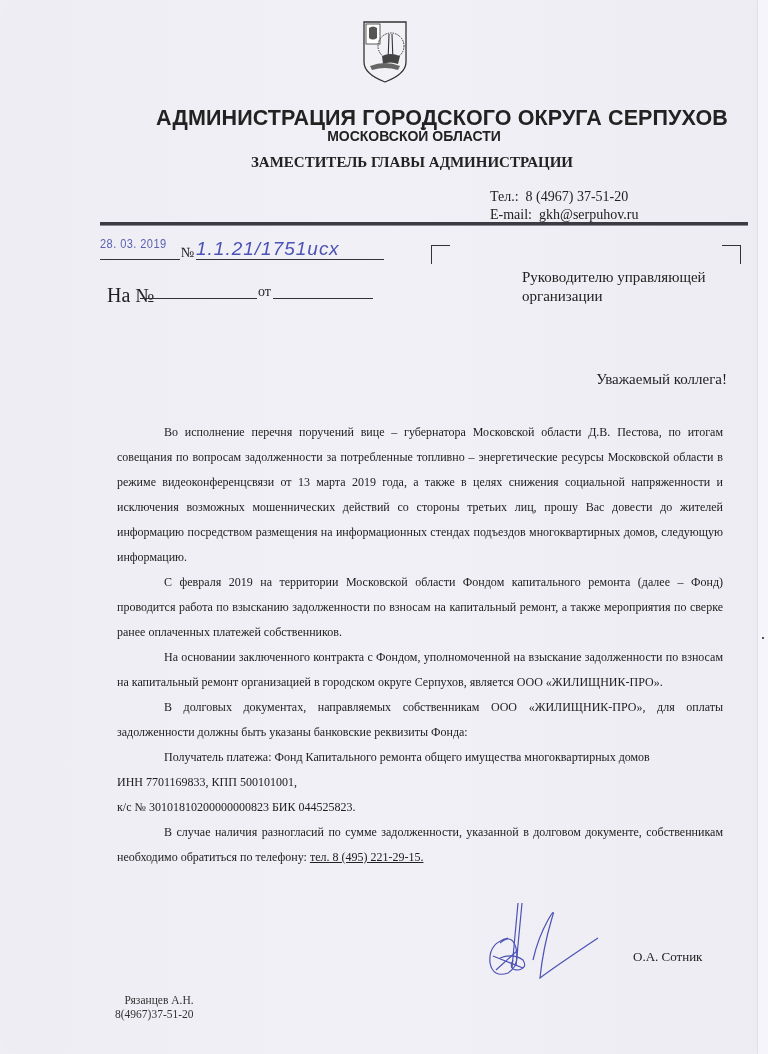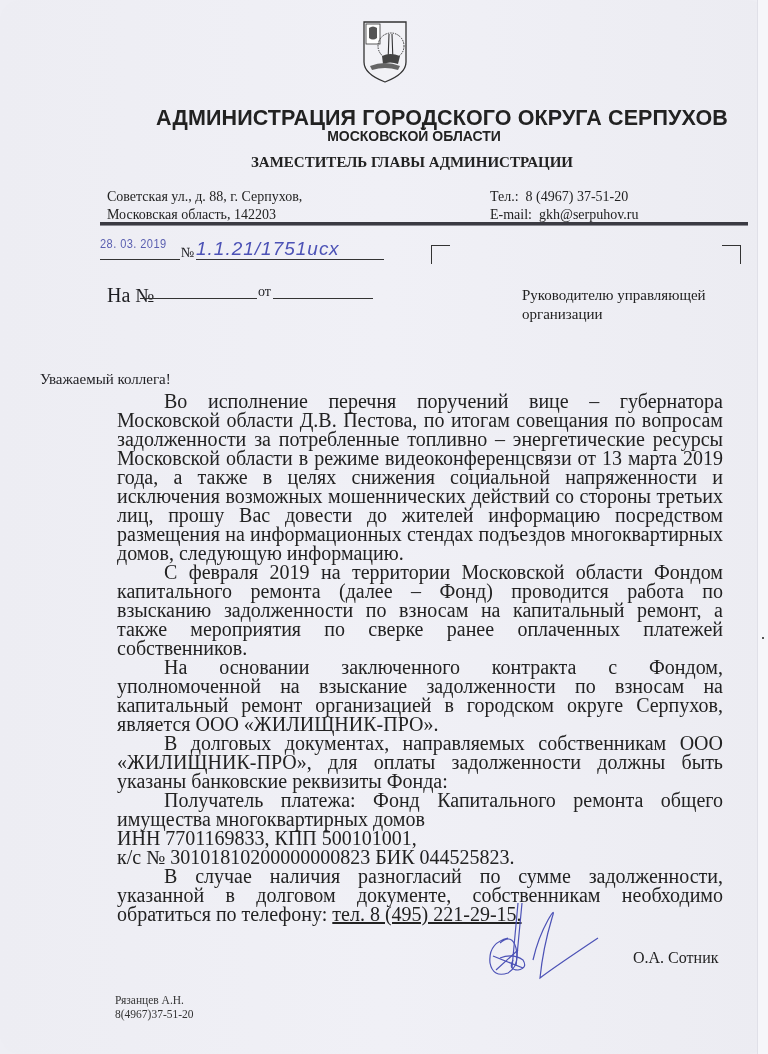--- a/index.html
+++ b/index.html
@@ -58,41 +58,41 @@
     .ref-line2 { position: absolute; left: 273px; top: 298px; width: 100px; border-bottom: 1px solid #333; }
     .corner-l {
       position: absolute; left: 431px; top: 245px; width: 18px; height: 18px;
       border-left: 1.5px solid #333; border-top: 1.5px solid #333;
     }
     .corner-r {
       position: absolute; left: 722px; top: 245px; width: 18px; height: 18px;
       border-right: 1.5px solid #333; border-top: 1.5px solid #333;
     }
     .recipient {
-      position: absolute; left: 522px; top: 268px; font-size: 15px; line-height: 19px; color: #222; margin-top: 18px;
+      position: absolute; left: 522px; top: 268px; font-size: 15px; line-height: 19px; color: #222;
     }
     .greeting {
-      position: absolute; left: 0; width: 727px; top: 371px; text-align: left;
-      font-size: 15px; padding-left: 40px; box-sizing: border-box;
+      position: absolute; left: 0; width: 727px; top: 371px; text-align: right;
+      font-size: 15px; padding-left: 66px; box-sizing: border-box;
     }
     .body {
-      position: absolute; left: 117px; top: 392px; width: 606px;
-      font-size: 20px; line-height: 19px; color: #222; text-align: justify;
+      position: absolute; left: 117px; top: 420px; width: 606px;
+      font-size: 12px; line-height: 25px; color: #222; text-align: justify;
     }
     .body p { margin: 0; text-indent: 47px; }
     .body p.noind { text-indent: 0; }
     .body .u { text-decoration: underline; margin-top: 8px; }
     .sig {
       position: absolute; left: 478px; top: 898px; width: 130px; height: 85px;
     }
     .signer {
-      position: absolute; left: 633px; top: 949px; font-size: 16px; color: #222;
+      position: absolute; left: 633px; top: 949px; font-size: 13px; color: #222;
     }
     .exec {
-      position: absolute; left: 115px; top: 993px; font-size: 11.5px; line-height: 14px; color: #333;
+      position: absolute; left: 115px; top: 993px; font-size: 11.5px; line-height: 14px; color: #333; text-align: right;
     }
     .dot { position: absolute; left: 762px; top: 637px; width: 2px; height: 2px; background: #555; }
   </style>
 </head>
 <body>
 
 <div class="page">
   <div class="edge"></div>
 
   <svg class="crest" viewBox="0 0 50 64">
@@ -102,24 +102,20 @@
     <circle cx="31" cy="26" r="13" fill="none" stroke="#333" stroke-width="1" stroke-dasharray="1.5 1"></circle>
     <path d="M29 14 L28 42 M32 14 L33 42" stroke="#333" stroke-width="1.1"></path>
     <path d="M22 36 Q30 32 40 36 L38 44 Q30 41 23 44 Z" fill="#444"></path>
     <path d="M10 46 Q25 40 40 46 L38 50 Q25 46 12 50 Z" fill="#666"></path>
   </svg>
 
   <div class="org-title t1">АДМИНИСТРАЦИЯ ГОРОДСКОГО ОКРУГА СЕРПУХОВ</div>
   <div class="org-title t2">МОСКОВСКОЙ ОБЛАСТИ</div>
   <div class="org-title t3">ЗАМЕСТИТЕЛЬ ГЛАВЫ АДМИНИСТРАЦИИ</div>
 
-  <div class="addr addr-left">
-    <div>Советская ул., д. 88, г. Серпухов,</div>
-    <div>Московская область, 142203</div>
-  </div>
   <div class="addr addr-right">
     <div>
       <span>Тел.:</span>&nbsp;
       <span>8 (4967) 37-51-20</span>
     </div>
     <div>
       <span>E-mail:</span>&nbsp;
       <span class="email-val">gkh@serpuhov.ru</span>
     </div>
   </div>

